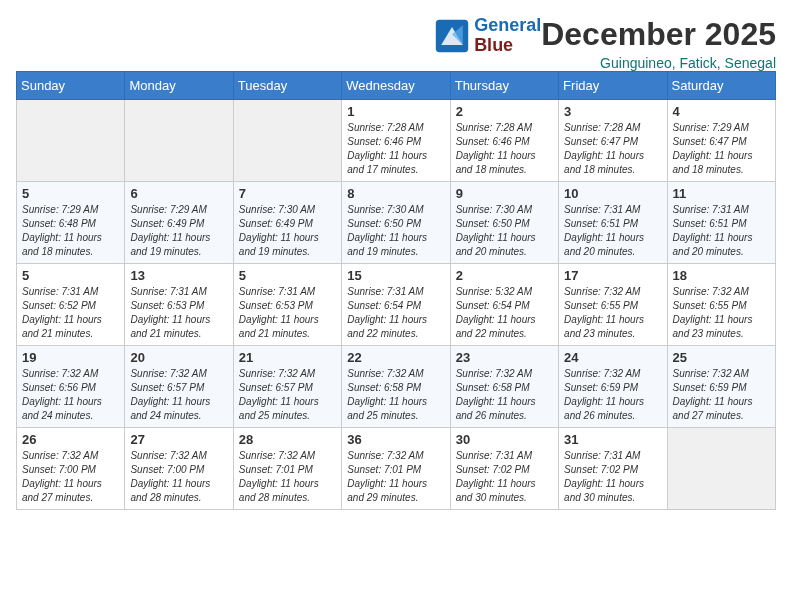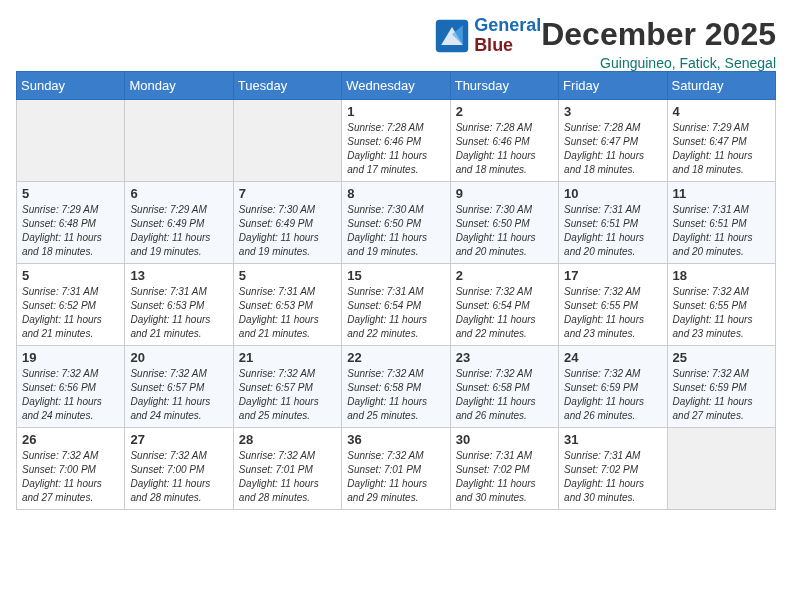--- a/index.html
+++ b/index.html
@@ -218,21 +218,21 @@
 Daylight: 11 hours and 21 minutes.</div>
         </td>
         <td>
           <span class="day-num">15</span>
           <div class="cell-content">Sunrise: 7:31 AM
 Sunset: 6:54 PM
 Daylight: 11 hours and 22 minutes.</div>
         </td>
         <td>
           <span class="day-num">2</span>
-          <div class="cell-content">Sunrise: 7:32 AM
+          <div class="cell-content">Sunrise: 5:32 AM
 Sunset: 6:54 PM
 Daylight: 11 hours and 22 minutes.</div>
         </td>
         <td>
           <span class="day-num">17</span>
           <div class="cell-content">Sunrise: 7:32 AM
 Sunset: 6:55 PM
 Daylight: 11 hours and 23 minutes.</div>
         </td>
         <td>

